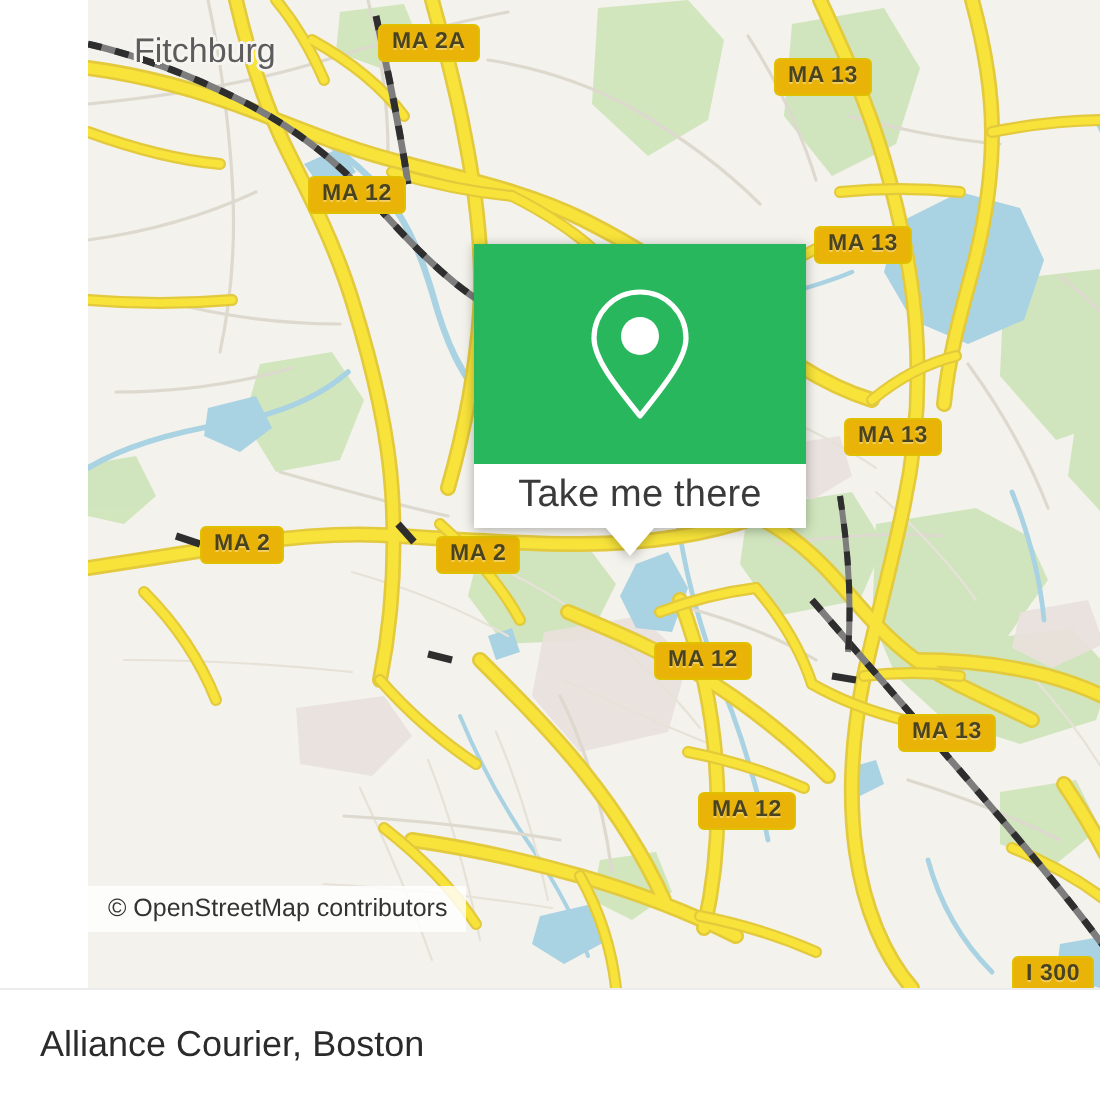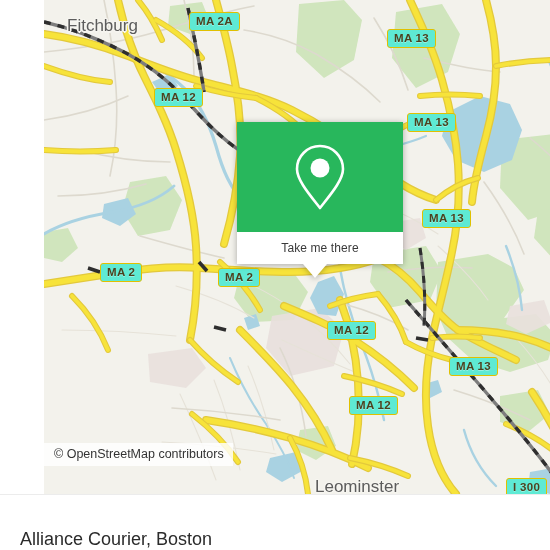--- a/index.html
+++ b/index.html
@@ -10,21 +10,21 @@
   }
   #root{position:relative;width:550px;height:550px;overflow:hidden;background:#fff;}
 
   
   #map-area{position:absolute;left:0;top:0;width:550px;height:494px;overflow:hidden;background:#f3f2ec;margin-left:44px;}
   #map-svg{position:absolute;left:0;top:0;}
 
   
   .shield{
     position:absolute;
-    background:#5eead4;
+    background:#eab308;
     border:1.6px solid #e0c000;
     border-radius:3px;
     color:#4a4320;
     font-size:11.5px;
     font-weight:bold;
     letter-spacing:0.3px;
     padding:2px 6px 3px 6px;
     line-height:12px;
     white-space:nowrap;
     box-sizing:border-box;
@@ -50,21 +50,21 @@
     height:110px;width:100%;
     background:#28b75c;
     display:flex;align-items:center;justify-content:center;
   }
   #callout-white{
     height:32px;width:100%;background:#ffffff;
     display:flex;align-items:center;justify-content:center;
     position:relative;
   }
   #callout-label{
-    font-size:12px;color:#3a3a3a;letter-spacing:.1px;
+    font-size:19px;color:#3a3a3a;letter-spacing:.1px;
   }
   #callout-tail{
     position:absolute;left:66px;top:32px;width:0;height:0;
     border-left:12px solid transparent;
     border-right:12px solid transparent;
     border-top:14px solid #ffffff;
   }
 
   
   #attribution{
@@ -72,21 +72,21 @@
     background:rgba(255,255,255,.82);
     color:#333;font-size:12.5px;
     padding:4px 9px 5px 10px;
     white-space:nowrap;
   }
 
   
   #bottom-bar{
     position:absolute;left:0;top:494px;width:550px;height:56px;
     background:#ffffff;
-    display:flex;align-items:flex-end;justify-content:space-between;
+    display:flex;align-items:center;justify-content:space-between;
     box-sizing:border-box;padding:0 18px 0 20px;
     border-top:1px solid #ececec;
   }
   #place-title{font-size:18px;color:#2b2b2b;white-space:nowrap;}
   #brand{display:flex;align-items:center;gap:4px;}
   #brand-wordmark{
     font-size:31px;color:#1d1d1d;font-weight:bold;letter-spacing:-0.8px;line-height:31px;
   }
 </style>
 </head>
@@ -311,21 +311,20 @@
 
       <g stroke="#2e2e2e" stroke-width="3.6" stroke-linecap="butt">
         <line x1="44" y1="268" x2="56" y2="272"></line>
         <line x1="155" y1="262" x2="163" y2="271"></line>
         <line x1="170" y1="327" x2="182" y2="330"></line>
         <line x1="372" y1="338" x2="384" y2="340"></line>
       </g>
     </svg>
 
     <div class="place-label" style="left:23px;top:16px;">Fitchburg</div>
-    <div class="place-label" style="left:271px;top:477px;">Leominster</div>
 
     <div class="shield" style="left:145px;top:12px;">MA 2A</div>
     <div class="shield" style="left:343px;top:29px;">MA 13</div>
     <div class="shield" style="left:110px;top:88px;">MA 12</div>
     <div class="shield" style="left:363px;top:113px;">MA 13</div>
     <div class="shield" style="left:378px;top:209px;">MA 13</div>
     <div class="shield" style="left:56px;top:263px;">MA 2</div>
     <div class="shield" style="left:174px;top:268px;">MA 2</div>
     <div class="shield" style="left:283px;top:321px;">MA 12</div>
     <div class="shield" style="left:405px;top:357px;">MA 13</div>

